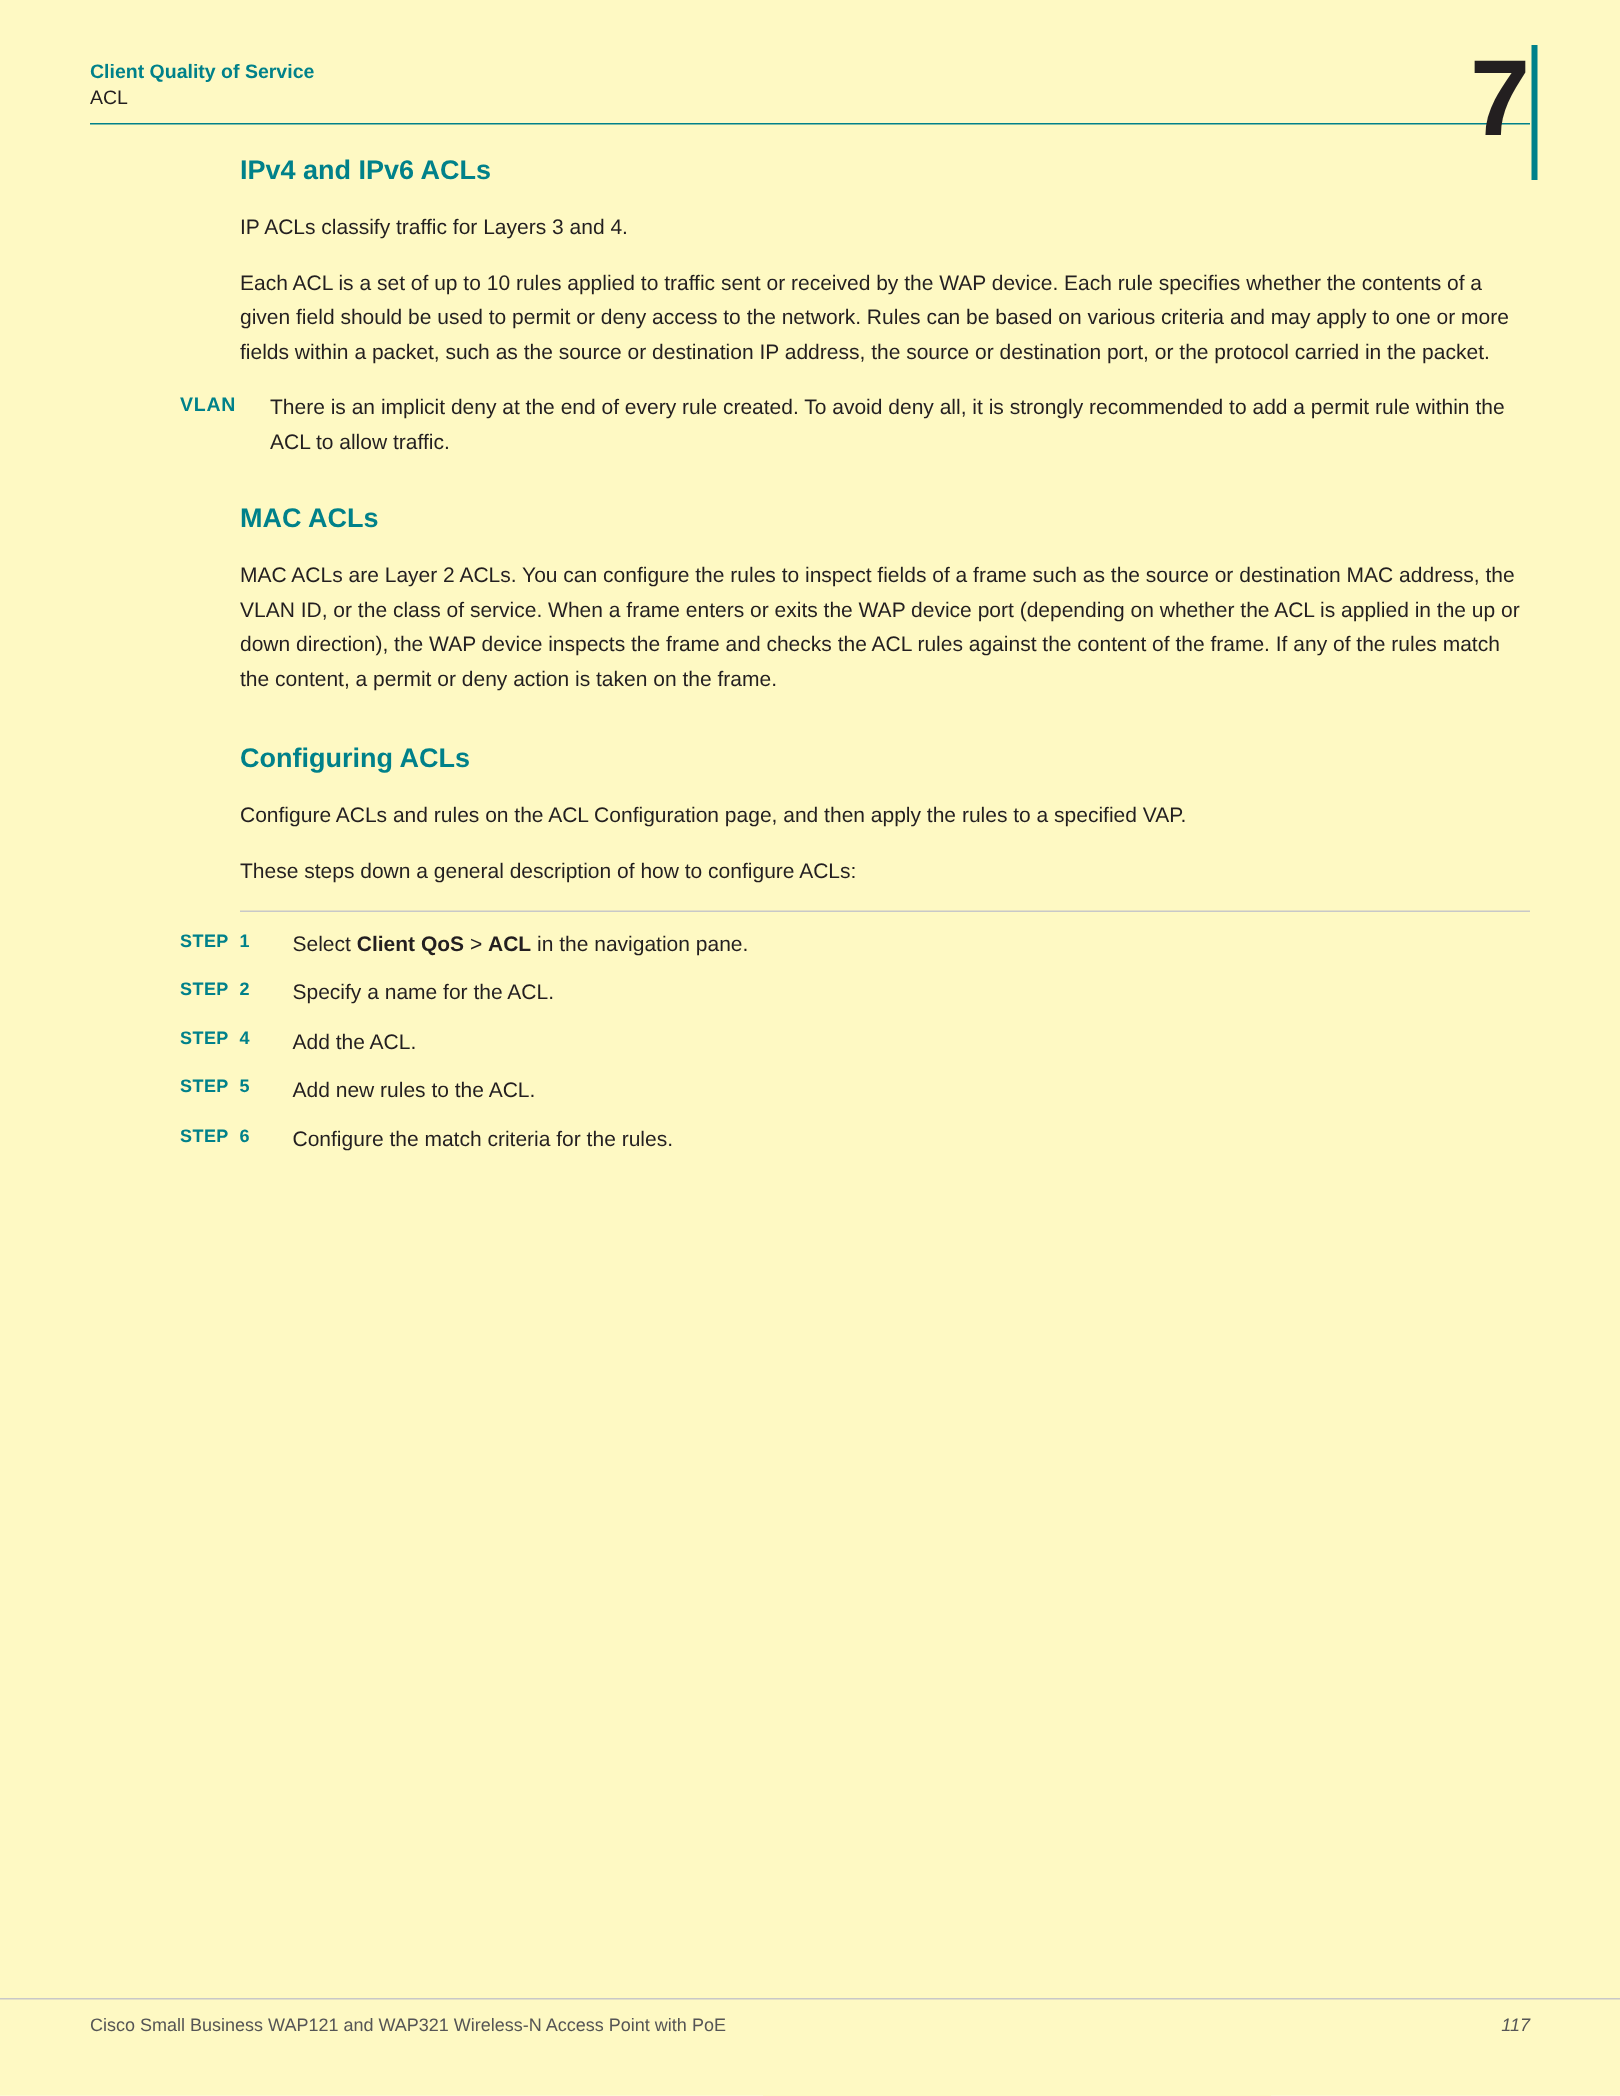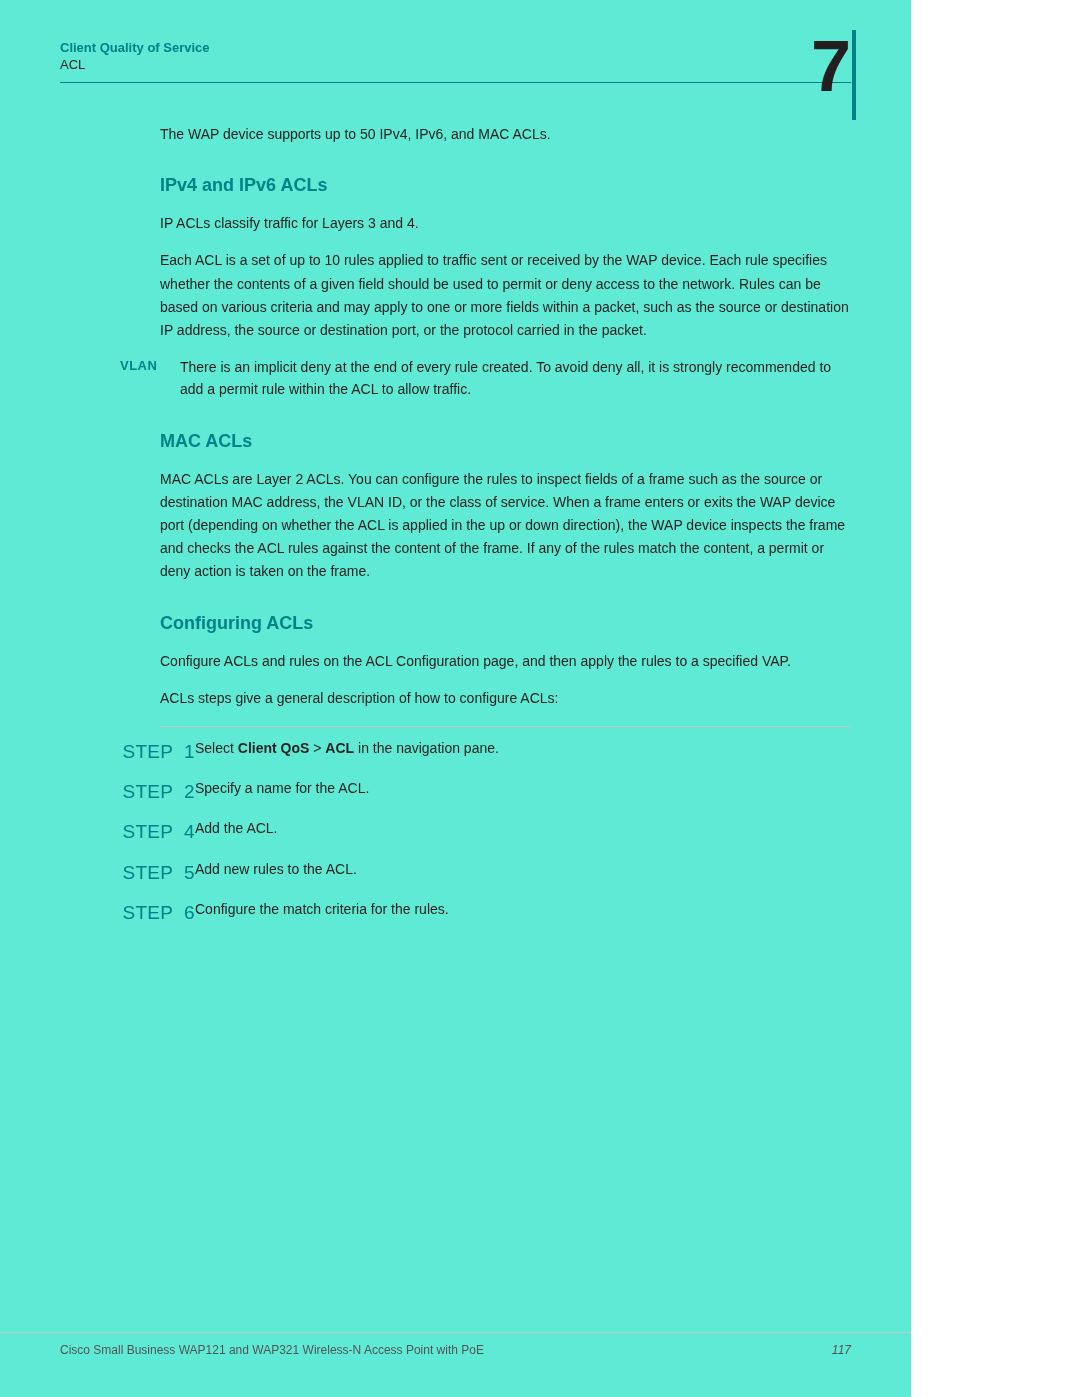--- a/index.html
+++ b/index.html
@@ -8,23 +8,23 @@
       font-family: Arial, Helvetica, sans-serif;
       font-size: 14px;
       color: #231f20;
       background: #ffffff;
       width: 1080px;
       min-height: 1397px;
       position: relative;
     }
 
     .page-wrapper {
-      width: 911px;
+      width: 1080px;
       min-height: 1397px;
-      background: #5eead4;
+      background: #fef9c3;
       position: relative;
       padding: 0;
     }
 
     
     .header {
       padding: 40px 60px 0 60px;
       position: relative;
     }
 
@@ -138,25 +138,24 @@
     .step-row {
       display: flex;
       align-items: flex-start;
       margin: 10px 0 10px 60px;
       font-size: 14px;
       line-height: 1.6;
     }
 
     .step-label {
       color: #00818a;
-      font-weight: normal;
-      font-size: 19px;
+      font-weight: bold;
+      font-size: 12px;
       min-width: 75px;
       letter-spacing: 0.3px;
-      text-align: right;
     }
 
     .step-content {
       color: #231f20;
       flex: 1;
       font-size: 14px;
     }
 
     .step-content strong {
       font-weight: bold;
@@ -199,42 +198,41 @@
     <span class="chapter-label">Client Quality of Service</span>
     <span class="sub-label">ACL</span>
     <div class="chapter-number-bar"></div>
     <div class="chapter-number">7</div>
   </div>
 
   <hr class="header-rule">
 
   <div class="content">
 
-    <p class="intro-text">The WAP device supports up to 50 IPv4, IPv6, and MAC ACLs.</p>
 
     <div class="section-block">
       <h2 class="section-heading">IPv4 and IPv6 ACLs</h2>
       <p class="body-text">IP ACLs classify traffic for Layers 3 and 4.</p>
       <p class="body-text">Each ACL is a set of up to 10 rules applied to traffic sent or received by the WAP device. Each rule specifies whether the contents of a given field should be used to permit or deny access to the network. Rules can be based on various criteria and may apply to one or more fields within a packet, such as the source or destination IP address, the source or destination port, or the protocol carried in the packet.</p>
 
       <div class="note-block">
         <span class="note-label">VLAN</span>
         <span class="note-text">There is an implicit deny at the end of every rule created. To avoid deny all, it is strongly recommended to add a permit rule within the ACL to allow traffic.</span>
       </div>
     </div>
 
     <div class="section-block">
       <h2 class="section-heading">MAC ACLs</h2>
       <p class="body-text">MAC ACLs are Layer 2 ACLs. You can configure the rules to inspect fields of a frame such as the source or destination MAC address, the VLAN ID, or the class of service. When a frame enters or exits the WAP device port (depending on whether the ACL is applied in the up or down direction), the WAP device inspects the frame and checks the ACL rules against the content of the frame. If any of the rules match the content, a permit or deny action is taken on the frame.</p>
     </div>
 
     <div class="section-block">
       <h2 class="section-heading">Configuring ACLs</h2>
       <p class="body-text">Configure ACLs and rules on the ACL Configuration page, and then apply the rules to a specified VAP.</p>
-      <p class="steps-intro">ACLs steps give a general description of how to configure ACLs:</p>
+      <p class="steps-intro">These steps down a general description of how to configure ACLs:</p>
 
       <hr class="steps-rule">
 
       <div class="step-row">
         <span class="step-label">STEP &nbsp;1</span>
         <span class="step-content">Select <strong>Client QoS</strong> &gt; <strong>ACL</strong> in the navigation pane.</span>
       </div>
 
       <div class="step-row">
         <span class="step-label">STEP &nbsp;2</span>

